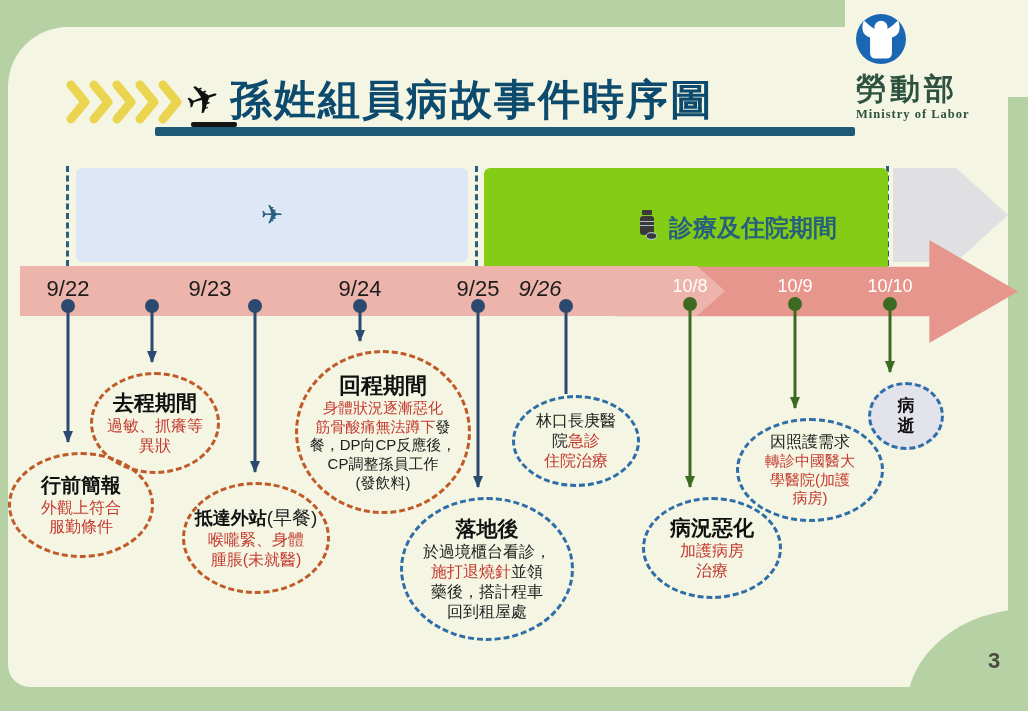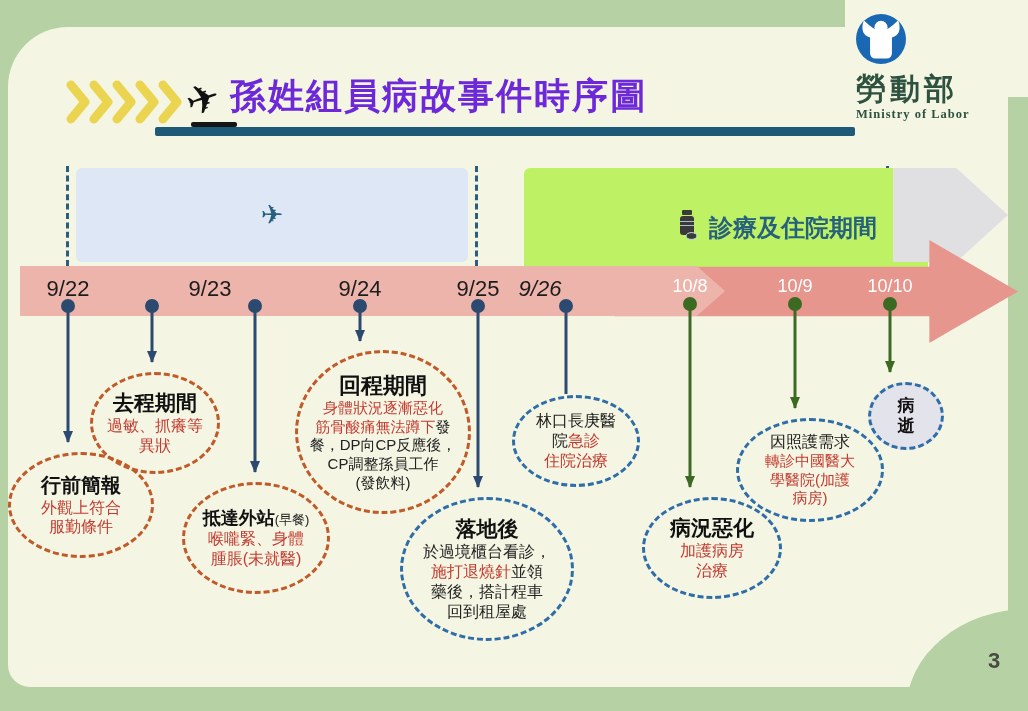--- a/index.html
+++ b/index.html
@@ -20,29 +20,29 @@
   }
   .corner-accent{
     right:0;bottom:0;width:122px;height:102px;
     background:#b6d1a3;border-top-left-radius:100%;
   }
   
   .logo{left:856px;top:14px;display:flex;align-items:flex-start;gap:6px;flex-direction:column;}
   .logo-text .zh{font-size:30px;font-weight:bold;color:#2e5140;letter-spacing:4px;line-height:1;}
   .logo-text .en{font-size:12.5px;font-weight:bold;color:#2e5140;font-family:"Liberation Serif","DejaVu Serif",serif;letter-spacing:1px;margin-top:3px;}
   
-  .title{left:230px;top:72px;font-size:36px;font-weight:bold;color:#6d28d9;letter-spacing:2px;white-space:nowrap;}
+  .title{left:230px;top:72px;font-size:42px;font-weight:bold;color:#0c4a6e;letter-spacing:2px;white-space:nowrap;}
   .title-underline{left:155px;top:127px;width:700px;height:9px;background:#1e5a78;border-radius:2px;}
   .plane-takeoff{left:186px;top:76px;font-size:40px;color:#111;transform:rotate(-18deg);}
   .plane-runway{left:191px;top:122px;width:46px;height:5px;background:#151515;border-radius:2px;}
   
   .bar{display:flex;align-items:center;justify-content:center;gap:12px;border-radius:6px;
        font-weight:bold;font-size:24px;color:#26607c;}
   .bar1{left:76px;top:168px;width:392px;height:94px;background:#dde7f5;}
-  .bar2{left:484px;top:168px;width:404px;height:120px;background:#bef264;padding-left:0;margin-left:40px;}
+  .bar2{left:484px;top:168px;width:404px;height:120px;background:#84cc16;padding-left:0;}
   .bar2 .pad{width:90px;}
   .grey-arrow{left:893px;top:168px;width:115px;height:94px;background:#e0e0e2;
       clip-path:polygon(0 0,55% 0,100% 50%,55% 100%,0 100%);}
   .vdash{width:0;border-left:3px dashed #2b5d7c;height:100px;top:166px;}
   
   .t-light{left:20px;top:266px;width:705px;height:50px;background:#ecb4ab;
       clip-path:polygon(0 0,96% 0,100% 50%,96% 100%,0 100%);}
   .t-dark{left:615px;top:240px;width:403px;height:103px;background:#e6968d;
       clip-path:polygon(0 26%,78% 26%,78% 0,100% 50%,78% 100%,78% 74%,0 74%);}
   .tdate{top:276px;width:90px;margin-left:-45px;text-align:center;font-size:22px;color:#1c1c1c;}
@@ -172,21 +172,21 @@
   <div class="l red">服勤條件</div>
 </div>
 
 <div class="bubble orange" style="left:90px;top:372px;width:124px;height:96px;">
   <div class="b-title">去程期間</div>
   <div class="l red">過敏、抓癢等</div>
   <div class="l red">異狀</div>
 </div>
 
 <div class="bubble orange" style="left:182px;top:482px;width:142px;height:106px;">
-  <div class="l" style="white-space:nowrap;"><span class="b-title" style="font-size:18px;">抵達外站</span><span style="font-size:13px;color:#222;">(早餐)</span></div>
+  <div class="l" style="white-space:nowrap;"><span class="b-title" style="font-size:18px;">抵達外站</span><span style="font-size:19px;color:#222;">(早餐)</span></div>
   <div class="l red">喉嚨緊、身體</div>
   <div class="l red">腫脹(未就醫)</div>
 </div>
 
 <div class="bubble orange sm" style="left:295px;top:350px;width:170px;height:158px;">
   <div class="b-title" style="font-size:22px;">回程期間</div>
   <div class="l red">身體狀況逐漸惡化</div>
   <div class="l"><span class="red">筋骨酸痛無法蹲下</span><span>發</span></div>
   <div class="l">餐，DP向CP反應後，</div>
   <div class="l">CP調整孫員工作</div>

